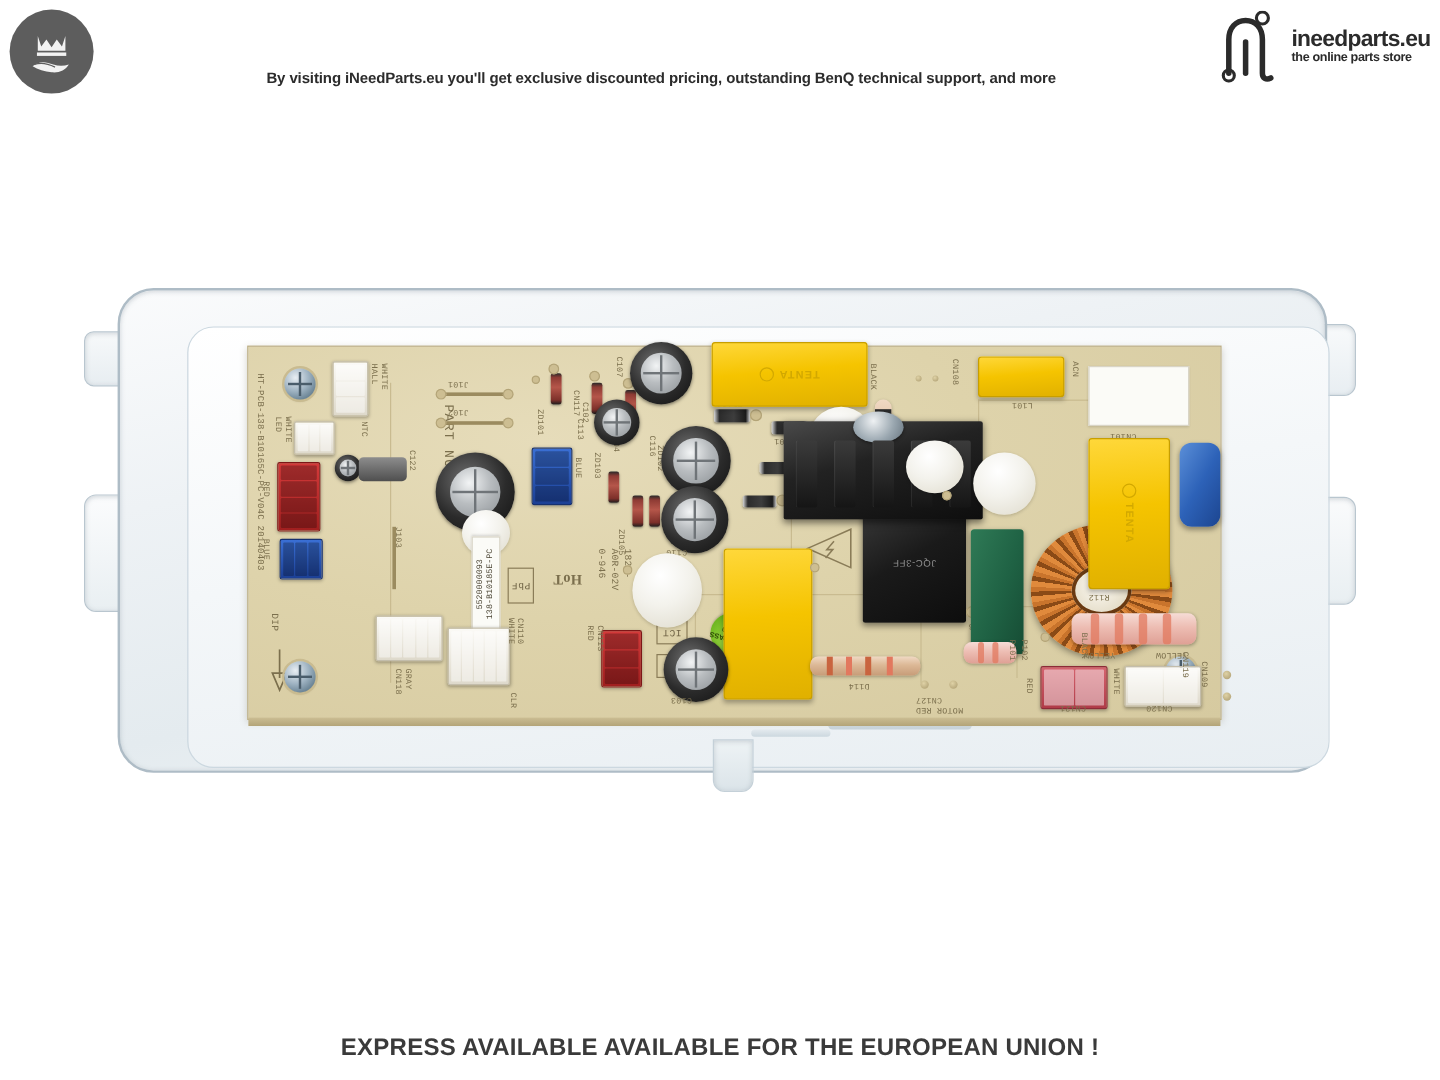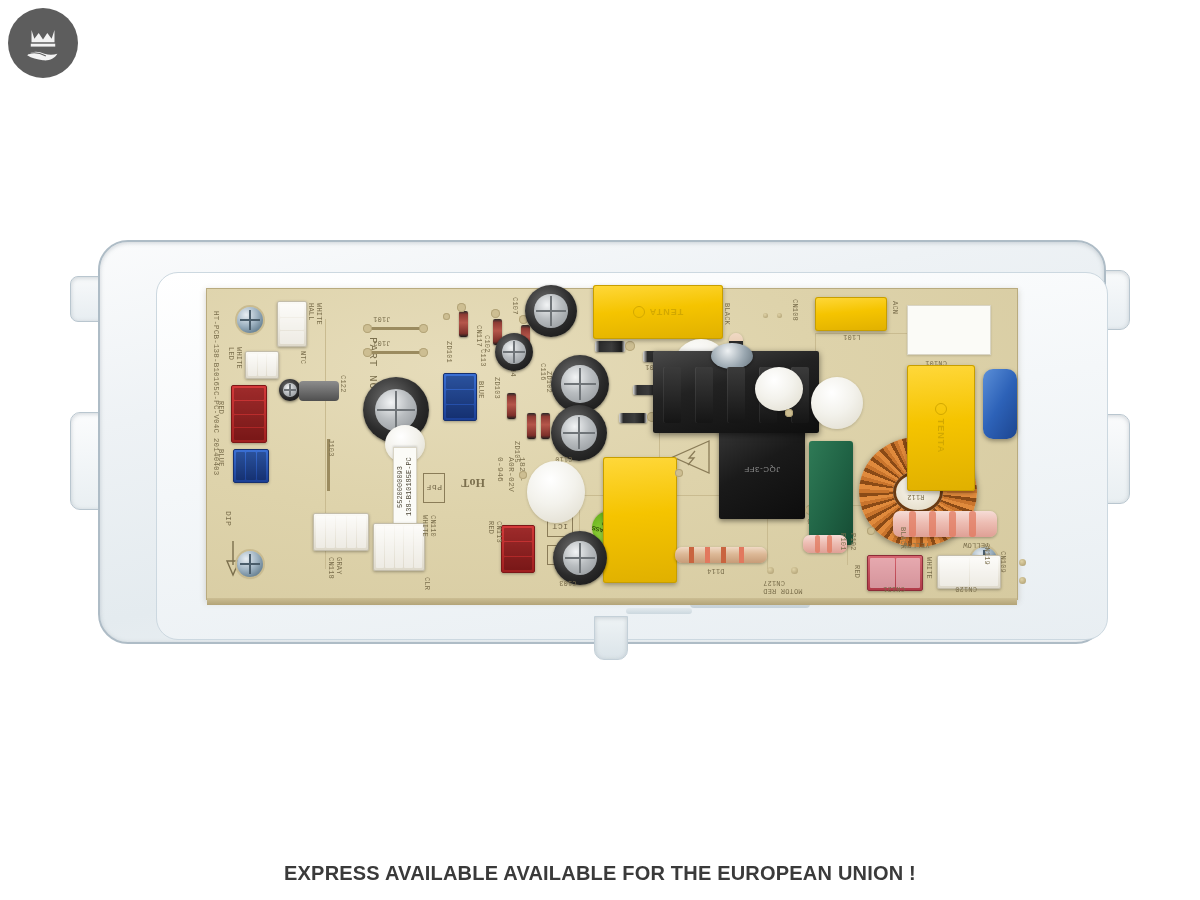--- a/index.html
+++ b/index.html
@@ -299,21 +299,36 @@
 
   <div id="trust-badge">
     <svg viewBox="0 0 64 64" aria-hidden="true">
       <path d="M16 14 L20 26 L26 18 L32 27 L38 18 L44 26 L48 14 L48 31 L16 31 Z" fill="#f2f2f2"></path>
       <rect x="15" y="33" width="34" height="4" fill="#f2f2f2"></rect>
       <path d="M10 49 C18 42 26 44 34 47 C40 49 46 49 52 47 C48 54 40 57 32 56 C24 55 16 53 10 49 Z" fill="#f2f2f2"></path>
       <path d="M12 47 C20 44 28 46 36 50" fill="none" stroke="#5d5d5d" stroke-width="1.4"></path>
     </svg>
   </div>
 
-
+  <div id="promo-text">By visiting iNeedParts.eu you'll get exclusive discounted pricing, outstanding BenQ technical support, and more</div>
+
+  <div id="brand-logo">
+    <svg id="brand-mark" viewBox="0 0 54 60">
+      <g fill="none" stroke="#2b2b2b" stroke-width="4.6" stroke-linecap="round">
+        <path d="M8 52 L8 24 C8 14 14 8 22 8 C30 8 36 14 36 24 L36 52 C36 56 39 58 43 56"></path>
+        <path d="M22 52 L22 26"></path>
+      </g>
+      <circle cx="8" cy="54" r="4.6" fill="none" stroke="#2b2b2b" stroke-width="2.6"></circle>
+      <circle cx="36" cy="6" r="5" fill="none" stroke="#2b2b2b" stroke-width="2.6"></circle>
+    </svg>
+    <div id="brand-words">
+      <div id="brand-name">ineedparts.eu</div>
+      <div id="brand-tag">the online parts store</div>
+    </div>
+  </div>
 </div>
 
 <div id="product">
 
   <div class="tray" id="tab-left-upper"></div>
   <div class="tray" id="tab-left-lower"></div>
   <div class="tray" id="tab-right-upper"></div>
   <div class="tray" id="tab-right-lower"></div>
 
   <div class="tray" id="tray-main">

